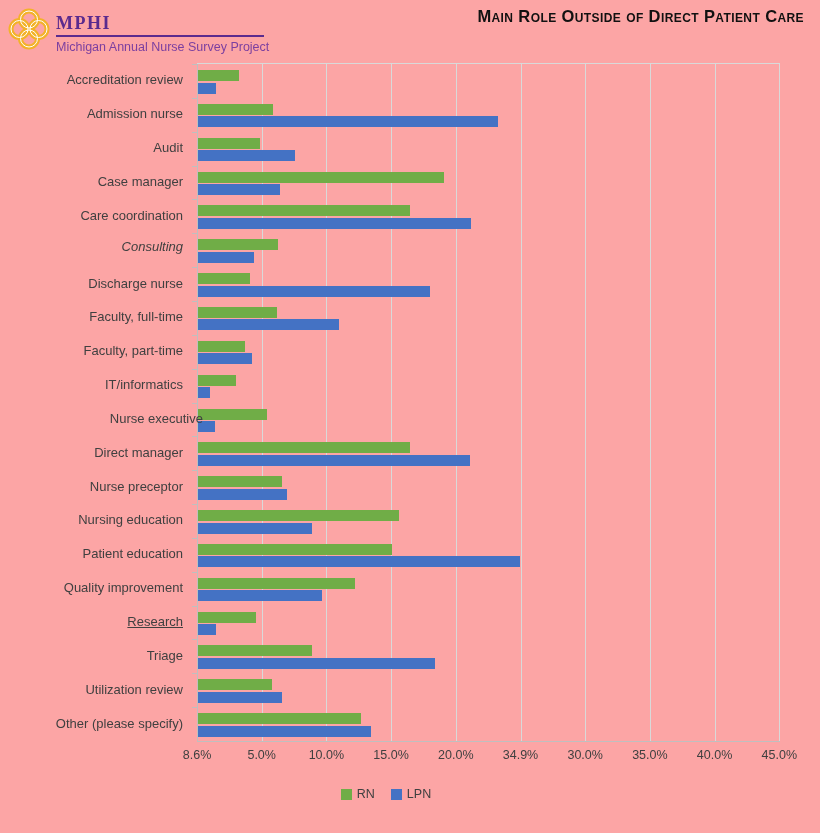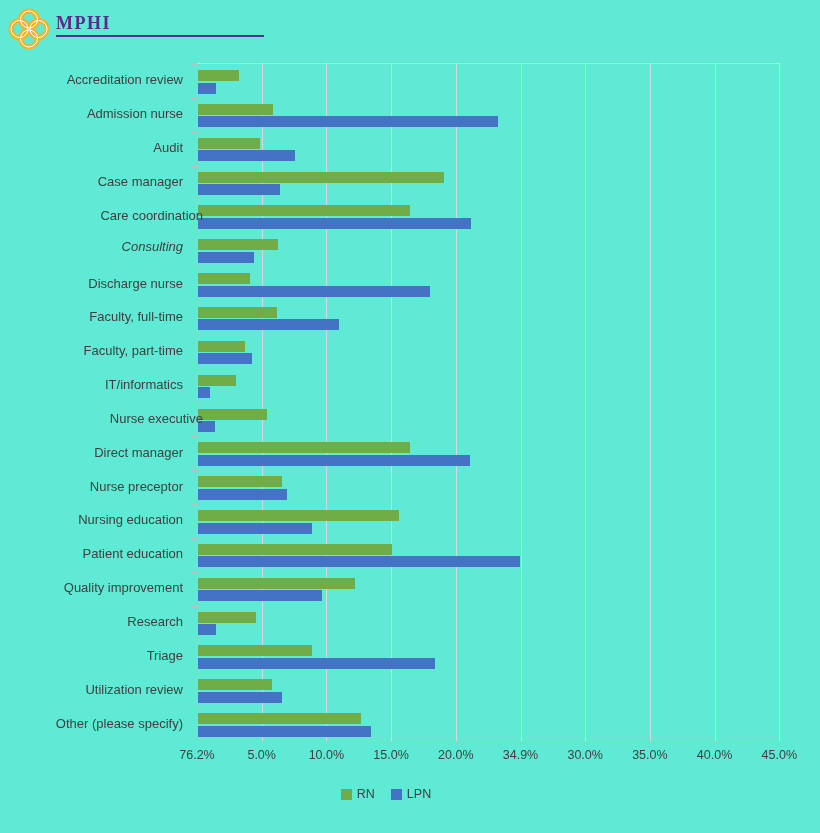--- a/index.html
+++ b/index.html
@@ -1,16 +1,16 @@
 <!DOCTYPE html>
 <html><head>
 <meta charset="utf-8">
 <style>
   html,body{margin:0;padding:0;background:#ffffff;}
-  .page{position:relative;width:820px;height:833px;background:#5eead4;overflow:hidden;
+  .page{position:relative;width:820px;height:833px;background:#fca5a5;overflow:hidden;
         font-family:"Liberation Sans",sans-serif;}
 
   
   .logo{position:absolute;top:6px;left:6px;display:flex;align-items:flex-start;}
   .logo svg{display:block;}
   .logo-text{margin-left:4px;margin-top:8px;}
   .brand{font-family:"Liberation Serif",serif;font-weight:bold;font-size:18px;
          letter-spacing:1.5px;color:#5b2b8e;line-height:1;}
   .logo-underline{width:208px;height:2px;background:#5b2b8e;margin-top:2px;}
   .logo-subtitle{display:block;font-size:12.5px;color:#7b3fa0;margin-top:3px;}
@@ -53,23 +53,25 @@
         <g fill="none" stroke="#ffffff" stroke-width="1">
           <circle cx="23" cy="13.5" r="8.5"></circle>
           <circle cx="32.5" cy="23" r="8.5"></circle>
           <circle cx="23" cy="32.5" r="8.5"></circle>
           <circle cx="13.5" cy="23" r="8.5"></circle>
         </g>
       </svg>
       <div class="logo-text">
         <span class="brand">MPHI</span>
         <div class="logo-underline"></div>
+        <span class="logo-subtitle">Michigan Annual Nurse Survey Project</span>
       </div>
     </div>
     <div class="title">
+      <div>Main Role Outside of Direct Patient Care</div>
     </div>
   </header>
 
   <div class="chart">
     <div class="plot" id="plot">
         <div class="gridline axis" style="left: 0px;"></div>
         <div class="gridline" style="left: 64.7px;"></div>
         <div class="gridline" style="left: 129.4px;"></div>
         <div class="gridline" style="left: 194.1px;"></div>
         <div class="gridline" style="left: 258.8px;"></div>
@@ -137,39 +139,39 @@
         <div class="ytick" style="left: -5px; top: 609.3px;"></div>
         <div class="bar" title="Other (please specify) — RN: 12.6%" style="left: 1px; top: 649.15px; width: 163.044px; background: rgb(112, 173, 71);"></div>
         <div class="bar" title="Other (please specify) — LPN: 13.4%" style="left: 1px; top: 661.65px; width: 173.396px; background: rgb(68, 114, 196);"></div>
         <div class="ytick" style="left: -5px; top: 643.15px;"></div>
       </div>
     <div id="ylabels">
         <div class="cat-label" style="top: 63px; height: 33.85px;">Accreditation review</div>
         <div class="cat-label" style="top: 96.85px; height: 33.85px;">Admission nurse</div>
         <div class="cat-label" style="top: 130.7px; height: 33.85px;">Audit</div>
         <div class="cat-label" style="top: 164.55px; height: 33.85px;">Case manager</div>
-        <div class="cat-label" style="top: 198.4px; height: 33.85px; padding-left: 20px;">Care coordination</div>
+        <div class="cat-label" style="top: 198.4px; height: 33.85px;">Care coordination</div>
         <div class="cat-label" style="top: 230px; height: 33.85px; font-style: italic;">Consulting</div>
         <div class="cat-label" style="top: 266.1px; height: 33.85px;">Discharge nurse</div>
         <div class="cat-label" style="top: 299.95px; height: 33.85px;">Faculty, full-time</div>
         <div class="cat-label" style="top: 333.8px; height: 33.85px;">Faculty, part-time</div>
         <div class="cat-label" style="top: 367.65px; height: 33.85px;">IT/informatics</div>
         <div class="cat-label" style="top: 401.5px; height: 33.85px; padding-left: 20px;">Nurse executive</div>
         <div class="cat-label" style="top: 435.35px; height: 33.85px;">Direct manager</div>
         <div class="cat-label" style="top: 469.2px; height: 33.85px;">Nurse preceptor</div>
         <div class="cat-label" style="top: 503.05px; height: 33.85px;">Nursing education</div>
         <div class="cat-label" style="top: 536.9px; height: 33.85px;">Patient education</div>
         <div class="cat-label" style="top: 570.75px; height: 33.85px;">Quality improvement</div>
-        <div class="cat-label" style="top: 604.6px; height: 33.85px;">Research</div>
+        <div class="cat-label" style="top: 604.6px; height: 33.85px; text-decoration: underline;">Research</div>
         <div class="cat-label" style="top: 638.45px; height: 33.85px;">Triage</div>
         <div class="cat-label" style="top: 672.3px; height: 33.85px;">Utilization review</div>
         <div class="cat-label" style="top: 706.15px; height: 33.85px;">Other (please specify)</div>
       </div>
     <div id="xlabels">
-        <div class="x-label" style="left: 165px; top: 748px;">76.2%</div>
+        <div class="x-label" style="left: 165px; top: 748px;">8.6%</div>
         <div class="x-label" style="left: 229.7px; top: 748px;">5.0%</div>
         <div class="x-label" style="left: 294.4px; top: 748px;">10.0%</div>
         <div class="x-label" style="left: 359.1px; top: 748px;">15.0%</div>
         <div class="x-label" style="left: 423.8px; top: 748px;">20.0%</div>
         <div class="x-label" style="left: 488.5px; top: 748px;">34.9%</div>
         <div class="x-label" style="left: 553.2px; top: 748px;">30.0%</div>
         <div class="x-label" style="left: 617.9px; top: 748px;">35.0%</div>
         <div class="x-label" style="left: 682.6px; top: 748px;">40.0%</div>
         <div class="x-label" style="left: 747.3px; top: 748px;">45.0%</div>
       </div>

